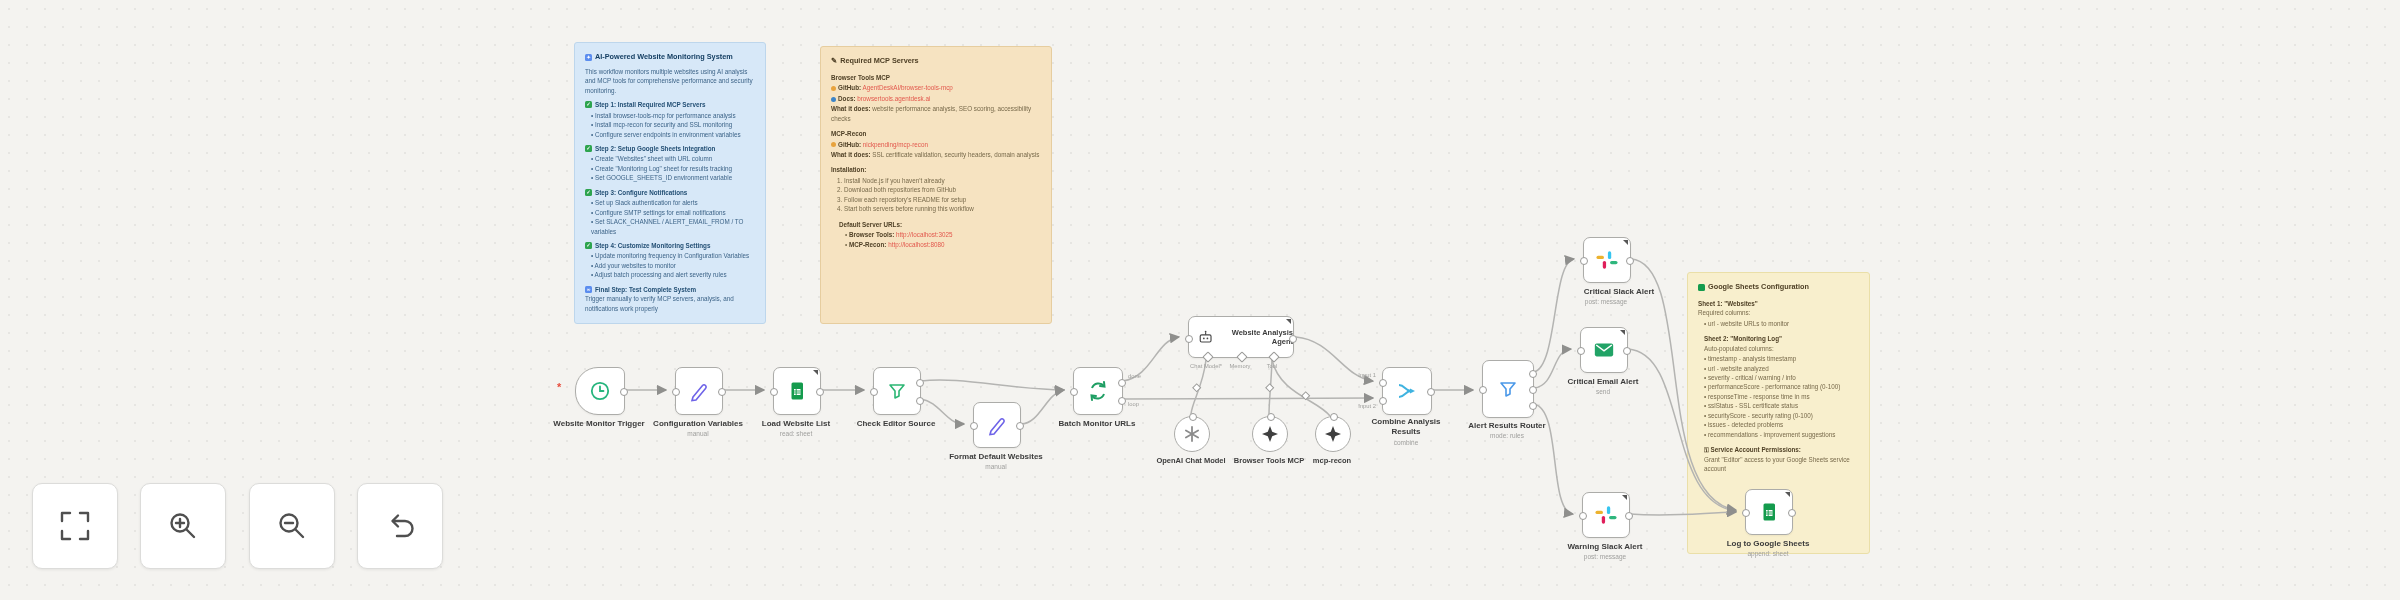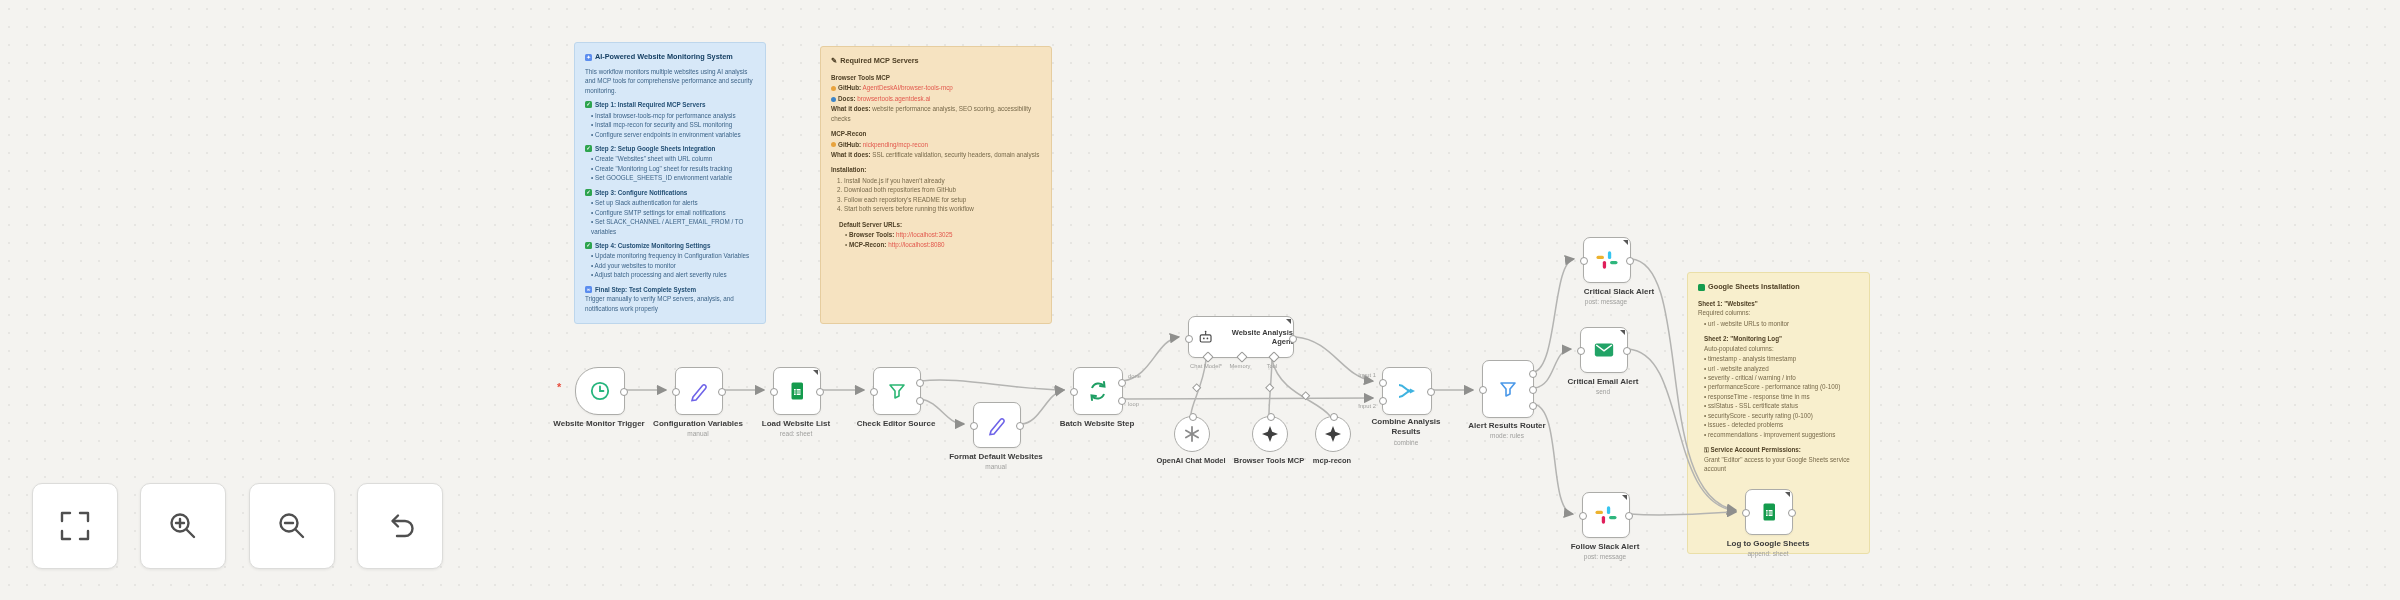--- a/index.html
+++ b/index.html
@@ -201,21 +201,21 @@
     <div class="o-h" style="padding-left:8px;">Default Server URLs:</div>
     <ul style="padding-left:14px;">
       <li><span class="b">Browser Tools:</span> <span class="lnk">http://localhost:3025</span></li>
       <li><span class="b">MCP-Recon:</span> <span class="lnk">http://localhost:8080</span></li>
     </ul>
   </div>
 
   <div class="note note-yellow">
     <div class="n-title">
       <span class="ico-sheet"></span>
-      <span>Google Sheets Installation</span>
+      <span>Google Sheets Configuration</span>
     </div>
     <div class="o-h">Sheet 1: "Websites"</div>
     <div>Required columns:</div>
     <ul>
         <li>url - website URLs to monitor</li>
       </ul>
     <div class="o-h" style="padding-left:6px;">Sheet 2: "Monitoring Log"</div>
     <div style="padding-left:6px;">Auto-populated columns:</div>
     <ul>
         <li>timestamp - analysis timestamp</li>
@@ -295,21 +295,21 @@
       <path d="M18,15 A7,7 0 0 1 6,17" fill="none" stroke="#1e9e63" stroke-width="2"></path>
       <path d="M18,3 L18.5,7.5 L14,7" fill="none" stroke="#1e9e63" stroke-width="2" stroke-linecap="round"></path>
       <path d="M6,21 L5.5,16.5 L10,17" fill="none" stroke="#1e9e63" stroke-width="2" stroke-linecap="round"></path>
     </svg>
     <span class="pin" style="left:-4px;top:19.5px;"></span>
     <span class="pin" style="right:-4px;top:10.5px;"></span>
     <span class="pin" style="right:-4px;top:28.5px;"></span>
   </div>
   <div class="plabel" style="left:1128px;top:373px;">done</div>
   <div class="plabel" style="left:1128px;top:401px;">loop</div>
-  <div class="nlabel" style="left:1097px;top:419px;">Batch Website Step</div>
+  <div class="nlabel" style="left:1097px;top:419px;">Batch Monitor URLs</div>
 
   <div class="node agent" style="left:1188px;top:316px;text-align:right;">
     <span class="corner"></span>
     <svg width="20" height="20" viewBox="0 0 24 24">
       <rect x="4.5" y="9" width="15" height="10" rx="2" fill="none" stroke="#474747" stroke-width="1.6"></rect>
       <circle cx="9.5" cy="14" r="1.2" fill="#474747"></circle>
       <circle cx="14.5" cy="14" r="1.2" fill="#474747"></circle>
       <line x1="12" y1="9" x2="12" y2="5.5" stroke="#474747" stroke-width="1.6"></line>
       <circle cx="12" cy="4.5" r="1.2" fill="#474747"></circle>
     </svg>
@@ -409,21 +409,21 @@
     <span class="corner"></span>
     <svg width="22" height="22" viewBox="0 0 24 24">
       <rect x="13" y="2.5" width="3.6" height="8.5" rx="1.8" fill="#36C5F0"></rect>
       <rect x="15.3" y="13" width="8.2" height="3.6" rx="1.8" fill="#2EB67D"></rect>
       <rect x="7.4" y="13" width="3.6" height="8.5" rx="1.8" fill="#E01E5A"></rect>
       <rect x="0.5" y="7.4" width="8.2" height="3.6" rx="1.8" fill="#ECB22E"></rect>
     </svg>
     <span class="pin" style="left:-4px;top:18.5px;"></span>
     <span class="pin" style="right:-4px;top:18.5px;"></span>
   </div>
-  <div class="nlabel" style="left:1605px;top:542px;">Follow Slack Alert</div>
+  <div class="nlabel" style="left:1605px;top:542px;">Warning Slack Alert</div>
   <div class="nsub" style="left:1605px;top:553px;">post: message</div>
 
   <div class="node" style="left:1745px;top:489px;height:44px;">
     <span class="corner"></span>
     <svg width="22" height="22" viewBox="0 0 22 22">
       <rect x="5.5" y="2.5" width="11.5" height="17" rx="1.5" fill="#149b4d"></rect>
       <rect x="8" y="9" width="6.5" height="6" fill="#fff"></rect>
       <path d="M8,11 h6.5 M8,13 h6.5 M10.2,9 v6" stroke="#149b4d" stroke-width="0.9"></path>
     </svg>
     <span class="pin" style="left:-4px;top:18.5px;"></span>

